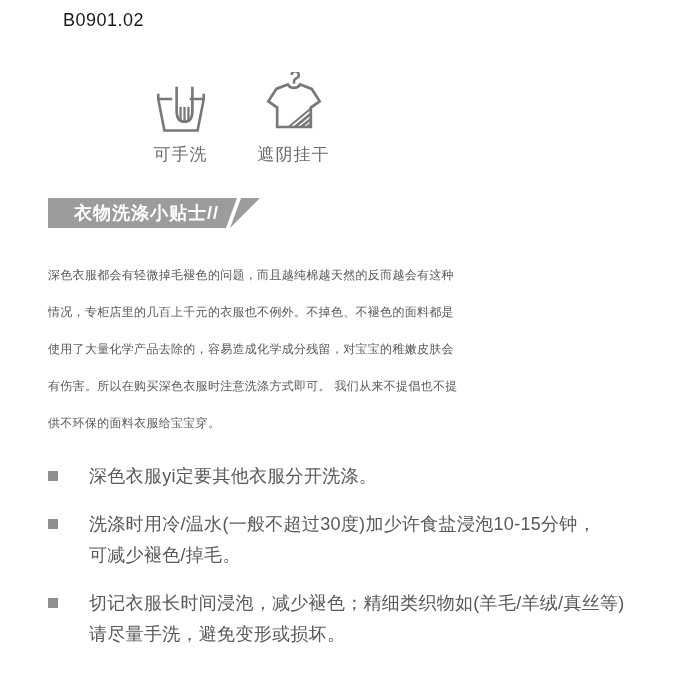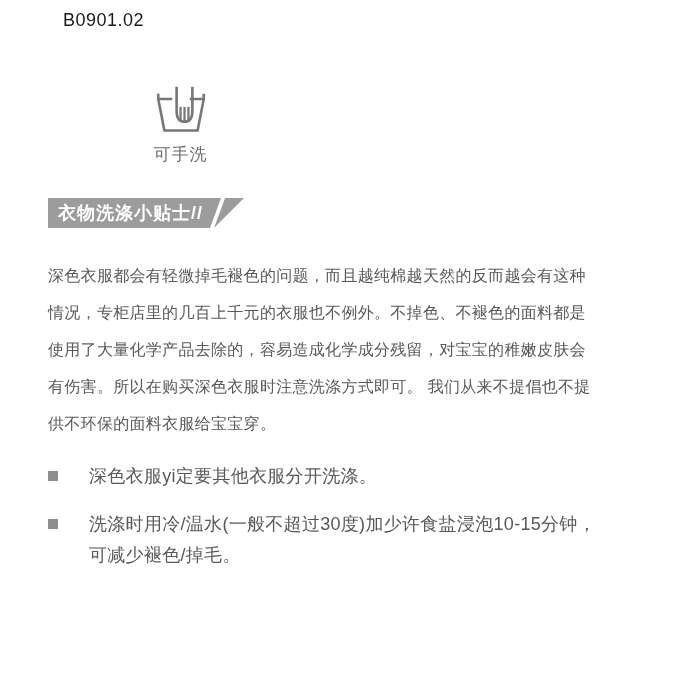--- a/index.html
+++ b/index.html
@@ -44,32 +44,32 @@
 
   .ribbon{
     position:absolute;left:48px;top:198px;height:30px;
     display:flex;align-items:stretch;
   }
   .ribbon-bar{
     background:var(--banner);
     color:var(--banner-text);
     font-size:18px;font-weight:bold;
     line-height:30px;height:30px;
-    padding:0 18px 0 10px;
+    padding:0 18px 0 26px;
     letter-spacing:1px;
     clip-path:polygon(0 0,100% 0,calc(100% - 11px) 100%,0 100%);
   }
   .ribbon-tail{
     width:30px;height:30px;margin-left:-7px;
     background:var(--banner);
     clip-path:polygon(37% 0,100% 0,0 100%);
   }
   .intro{
     position:absolute;left:48px;top:257px;width:645px;
-    font-size:16px;line-height:37px;color:var(--text);
+    font-size:12px;line-height:37px;color:var(--text);
     white-space:pre-line;letter-spacing:.3px;
   }
   .tips{
     position:absolute;left:48px;top:461px;width:645px;
   }
   .tip-item{
     display:flex;gap:31px;margin-bottom:17px;
   }
   .tip-marker{
     flex:0 0 10px;width:10px;height:10px;margin-top:10px;
@@ -95,20 +95,33 @@
         <path d="M6 18 L13 54 L51 54 L58 18" stroke-width="3"></path>
         <path d="M27 4 V32 Q27 44 36 44 Q45 44 45 32 V4" stroke-width="3"></path>
         <path d="M31.5 42.5 V27" stroke-width="2.6"></path>
         <path d="M36 44 V27" stroke-width="2.6"></path>
         <path d="M40.5 42.5 V27" stroke-width="2.6"></path>
       </svg>
     </div>
     <div class="icon-label">可手洗</div>
   </div>
 
+  <div class="icon-col">
+    <div class="icon-box">
+      <svg width="62" height="64" viewBox="0 0 70 72">
+        <path d="M35 13 v-2 c0 -2.5 1 -3.5 3 -4.2 a4 4 0 1 0 -5.6 -3.6" stroke-width="2.8"></path>
+        <path d="M28 14 C31 19 39 19 42 14 L55 19 L64 33 L54 40 L54 62 L16 62 L16 40 L6 33 L15 19 Z" stroke-width="3"></path>
+        <path d="M29 62 L54 41" stroke-width="2.2"></path>
+        <path d="M36 62 L54 47" stroke-width="3"></path>
+        <path d="M43 62 L54 53" stroke-width="3"></path>
+        <path d="M49 62 L54 58" stroke-width="2.4"></path>
+      </svg>
+    </div>
+    <div class="icon-label">遮阴挂干</div>
+  </div>
 
 
 
 </div>
 
 <div class="ribbon">
   <div class="ribbon-bar">衣物洗涤小贴士//</div>
   <div class="ribbon-tail"></div>
 </div>
 
@@ -121,13 +134,18 @@
 <div class="tips">
   <div class="tip-item">
     <div class="tip-marker"></div>
     <div class="tip-text">深色衣服yi定要其他衣服分开洗涤。</div>
   </div>
   <div class="tip-item">
     <div class="tip-marker"></div>
     <div class="tip-text">洗涤时用冷/温水(一般不超过30度)加少许食盐浸泡10-15分钟，
 可减少褪色/掉毛。</div>
   </div>
+  <div class="tip-item">
+    <div class="tip-marker"></div>
+    <div class="tip-text">切记衣服长时间浸泡，减少褪色；精细类织物如(羊毛/羊绒/真丝等)
+请尽量手洗，避免变形或损坏。</div>
+  </div>
 </div>
 
 </body></html>

